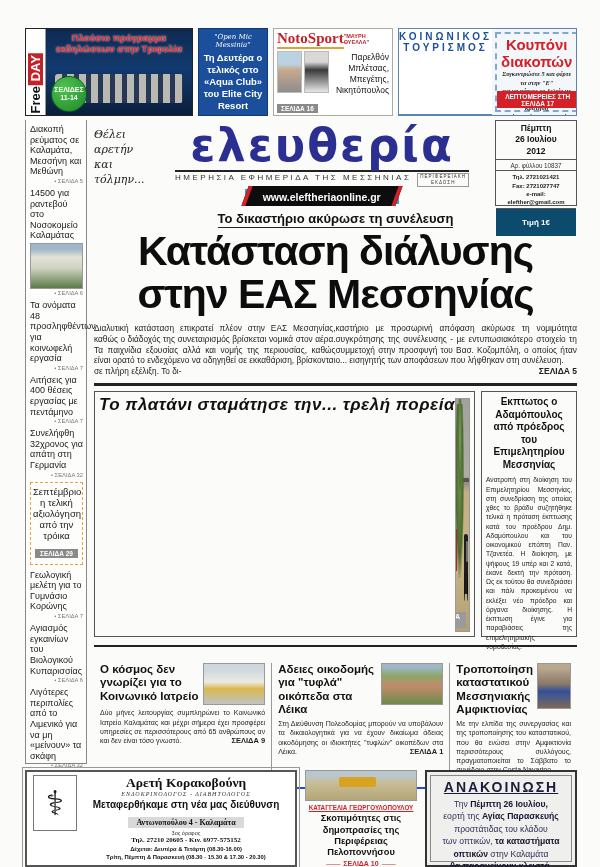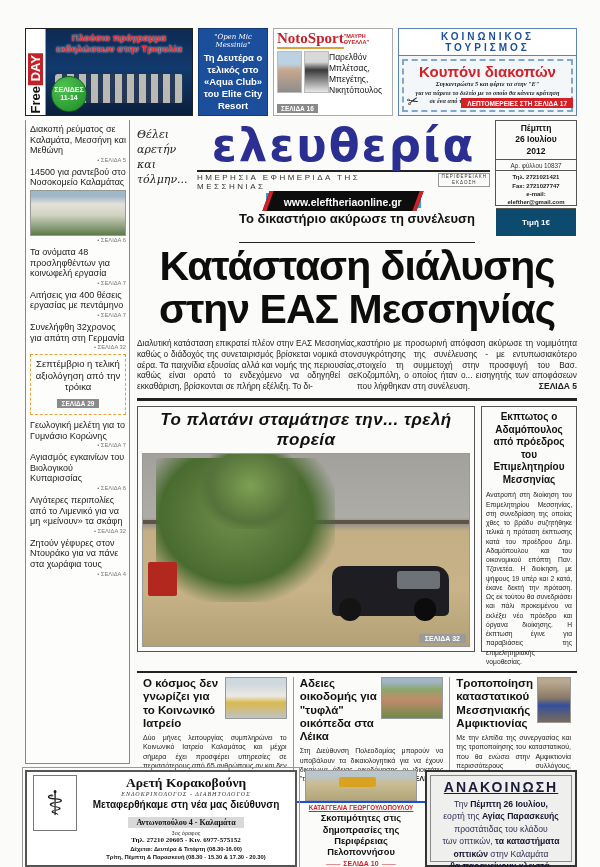--- a/index.html
+++ b/index.html
@@ -24,33 +24,33 @@
   .openmic-text { font-weight:bold; font-size:9.5px; line-height:1.25; }
   .ad-noto { width:120px; background:#fff; border:1px solid #aaa; padding:2px 3px; }
   .noto-top { display:flex; justify-content:space-between; align-items:flex-start; }
   .noto-logo { font-family:"Liberation Serif",serif; font-weight:bold; font-size:15px; color:#c2232a; border-bottom:2px solid #e0a13a; line-height:1.05; }
   .noto-kicker { color:#c2232a; font-weight:bold; font-size:5.5px; padding-top:2px; }
   .noto-body { display:flex; margin-top:2px; }
   .noto-photos { width:52px; display:flex; gap:2px; }
   .noto-ph { width:25px; height:42px; border:1px solid #bbb; }
   .noto-ph1 { background:linear-gradient(180deg,#bcd2e2 30%,#c9a88d 45%,#8d8d8d 100%); }
   .noto-ph2 { background:linear-gradient(180deg,#d8d8d8 25%,#3a3a3a 45%,#e7e7e7 100%); }
-  .noto-text { flex:1; font-size:8.5px; line-height:1.3; white-space:pre-line; padding-top:1px; }
+  .noto-text { flex:1; font-size:8.5px; line-height:1.3; text-align:right; white-space:pre-line; padding-top:1px; }
   .noto-tag { position:absolute; left:3px; bottom:2px; background:#8a8a8a; color:#fff; font-size:6.5px; font-weight:bold; padding:1px 4px; }
-  .ad-coupon { flex:1; border:1px solid #5a84b5; background:#f4f7fa; display:flex; flex-direction:column; }
+  .ad-coupon { flex:1; border:1px solid #5a84b5; background:#f4f7fa; display:flex; flex-direction:row; }
   .coupon-header { border-bottom:1px solid #5a84b5; color:#1b4f9c; font-weight:bold; letter-spacing:3px; text-align:center; font-size:10px; padding:2px 0; background:#fff; }
   .coupon-body { position:relative; flex:1; margin:3px; border:2px dashed #7fa8cc; padding:2px 4px 0 4px; text-align:center; }
   .coupon-title { color:#d42027; font-weight:bold; font-size:15px; }
   .coupon-line { font-family:"Liberation Serif",serif; font-style:italic; font-weight:bold; font-size:6.3px; line-height:1.35; color:#222; }
   .coupon-scissors { position:absolute; left:3px; bottom:1px; font-size:14px; color:#111; transform:rotate(-15deg); }
   .coupon-footer { position:absolute; right:-2px; bottom:2px; background:#d42027; color:#fff; font-size:6.5px; font-weight:bold; padding:1.5px 6px; }
 
   
   .main-row { display:flex; margin-top:4px; height:644px; }
-  .sidebar { width:105px; border:1px solid #888; border-top:none; padding:4px 3px 0 4px; background:#fdfdfc; }
+  .sidebar { width:62px; border:1px solid #888; border-top:none; padding:4px 3px 0 4px; background:#fdfdfc; }
   .sb-item { margin-bottom:4px; }
   .sb-title { font-size:9px; line-height:1.18; color:#1a1a1a; font-weight:normal; }
   .sb-page { font-size:5.8px; color:#7a7a7a; text-align:right; margin-top:1px; }
   .sb-photo { width:100%; height:46px; margin-top:2px; background:linear-gradient(180deg,#9fb7c9 12%,#e4e2d8 30%,#cfd3c2 55%,#5d7a4a 100%); border:1px solid #999; }
   .sb-boxed { border:1.5px dashed #e8a33d; padding:3px 2px 4px 2px; text-align:center; margin-bottom:5px; }
   .sb-boxed .sb-title { font-size:9.5px; }
   .sb-badge { display:inline-block; background:#8a8a8a; color:#fff; font-size:6.5px; font-weight:bold; padding:1px 5px; margin-top:3px; }
 
   .main { flex:1; padding-left:7px; display:flex; flex-direction:column; }
 
@@ -66,48 +66,48 @@
   .weblink-box { background:#0d0d0d; transform:skewX(-20deg); padding:1px 14px; border-left:4px solid #d42027; border-right:4px solid #d42027; cursor:pointer; }
   .weblink-text { display:inline-block; transform:skewX(20deg); color:#fff; font-weight:bold; font-size:10.5px; }
   .datebox { width:82px; margin-left:5px; border:1px solid #555; font-size:6px; text-align:center; display:flex; flex-direction:column; }
   .db-date { font-weight:bold; font-size:8.5px; line-height:1.35; padding:2px 0; border-bottom:1px solid #555; }
   .db-issue { padding:1.5px 0; border-bottom:1px solid #555; color:#333; font-size:6.3px; }
   .db-contact { padding:2px 0; border-bottom:1px solid #555; line-height:1.35; font-weight:bold; color:#222; }
   .db-price { background:#0c4a6e; color:#fff; font-weight:bold; font-size:8px; padding:9px 0; flex:1; display:flex; align-items:center; justify-content:center; }
 
   
   .kicker-wrap { text-align:center; margin-top:3px; }
-  .kicker { display:inline-block; font-weight:bold; font-size:13px; border-bottom:1.5px solid #222; padding-bottom:16px; }
+  .kicker { display:inline-block; font-weight:bold; font-size:13px; border-bottom:1.5px solid #222; padding-bottom:1px; }
   .headline { text-align:center; font-weight:bold; font-size:41px; line-height:1.05; letter-spacing:-1px; color:#0d0d0d; margin-top:2px; }
   .headline span { display:block; }
   .lead { display:flex; margin-top:7px; }
   .lead-col { flex:1; font-size:8.3px; line-height:1.3; text-align:justify; color:#222; }
   .lead-pageref { font-weight:bold; float:right; font-size:8.5px; }
   .double-rule { border-top:1px solid #222; border-bottom:2.5px solid #222; height:5px; margin-top:6px; }
 
   
   .middle-row { display:flex; gap:6px; margin-top:5px; height:246px; }
-  .photo-box { flex:1; border:1px solid #555; padding:3px 4px 4px 4px; display:flex; flex-direction:column; }
+  .photo-box { flex:1; border:1px solid #555; padding:3px 4px 4px 4px; display:flex; flex-direction:row; }
   .photo-title { font-style:italic; font-weight:bold; font-size:17px; text-align:center; letter-spacing:.5px; }
   .photo-main { position:relative; flex:1; margin-top:3px; border:1px solid #999; background:linear-gradient(180deg,#a3a19c 0%,#aeaca6 33%,#8f8d88 36%,#c3ae85 40%,#c9b489 70%,#b3a075 100%); overflow:hidden; }
   .pm-rail { position:absolute; left:0; right:0; top:34%; height:4px; background:#5f5348; }
   .pm-tree { position:absolute; left:4%; top:2%; width:55%; height:75%; background:radial-gradient(ellipse at 45% 40%,#6f8f4a 0%,#4a6b30 55%,rgba(60,85,40,0) 75%); }
   .pm-tree2 { position:absolute; left:18%; top:-6%; width:30%; height:45%; background:radial-gradient(ellipse,#7da053 0%,#54723a 60%,rgba(60,85,40,0) 78%); }
   .pm-truck { position:absolute; left:1.5%; bottom:26%; width:9%; height:18%; background:#b3281e; border-radius:2px; }
   .pm-car { position:absolute; right:6%; bottom:16%; width:36%; height:26%; background:#1e1e22; border-radius:10px 14px 5px 5px; }
   .pm-car-glass { position:absolute; right:9%; bottom:30%; width:13%; height:9%; background:#6d7276; border-radius:3px; }
   .pm-wheel { position:absolute; right:10%; bottom:13%; width:7%; height:12%; background:#0c0c0c; border-radius:50%; }
   .pm-wheel2 { position:absolute; right:33%; bottom:13%; width:7%; height:12%; background:#141414; border-radius:50%; }
   .photo-tag { position:absolute; right:3px; bottom:3px; background:#9a9a9a; color:#fff; font-size:7px; font-weight:bold; padding:1px 6px; }
   .chamber { width:96px; border:1px solid #555; padding:4px 4px; }
   .chamber-title { font-weight:bold; font-size:10px; line-height:1.25; text-align:center; margin-bottom:4px; }
   .chamber-body { font-size:6.7px; line-height:1.38; text-align:justify; color:#222; }
 
   
-  .articles { display:flex; border-top:2px solid #222; border-bottom:2px solid #1d4ed8; margin-top:19px; padding:4px 0 3px 0; flex:1; }
+  .articles { display:flex; border-top:2px solid #222; border-bottom:2px solid #1d4ed8; margin-top:8px; padding:16px 0 3px 0; flex:1; }
   .article { padding:0 6px; display:flex; flex-direction:column; }
   .article + .article { border-left:1px solid #999; }
   .art-1,.art-2 { flex:2; }
   .art-3 { flex:1.1; }
   .art-head { display:flex; gap:4px; }
   .art-title { flex:1; font-weight:bold; font-size:11.5px; line-height:1.15; }
   .art-photo { width:62px; height:42px; border:1px solid #999; flex:none; }
   .art-3 .art-photo { width:34px; height:46px; }
   .ph-clinic { background:linear-gradient(180deg,#cfd8dd 15%,#eceae4 45%,#d8b84e 62%,#bfc4c6 100%); }
   .ph-village { background:linear-gradient(180deg,#9fb7c9 8%,#8fa468 30%,#c28b6b 55%,#6d8a4c 100%); }

